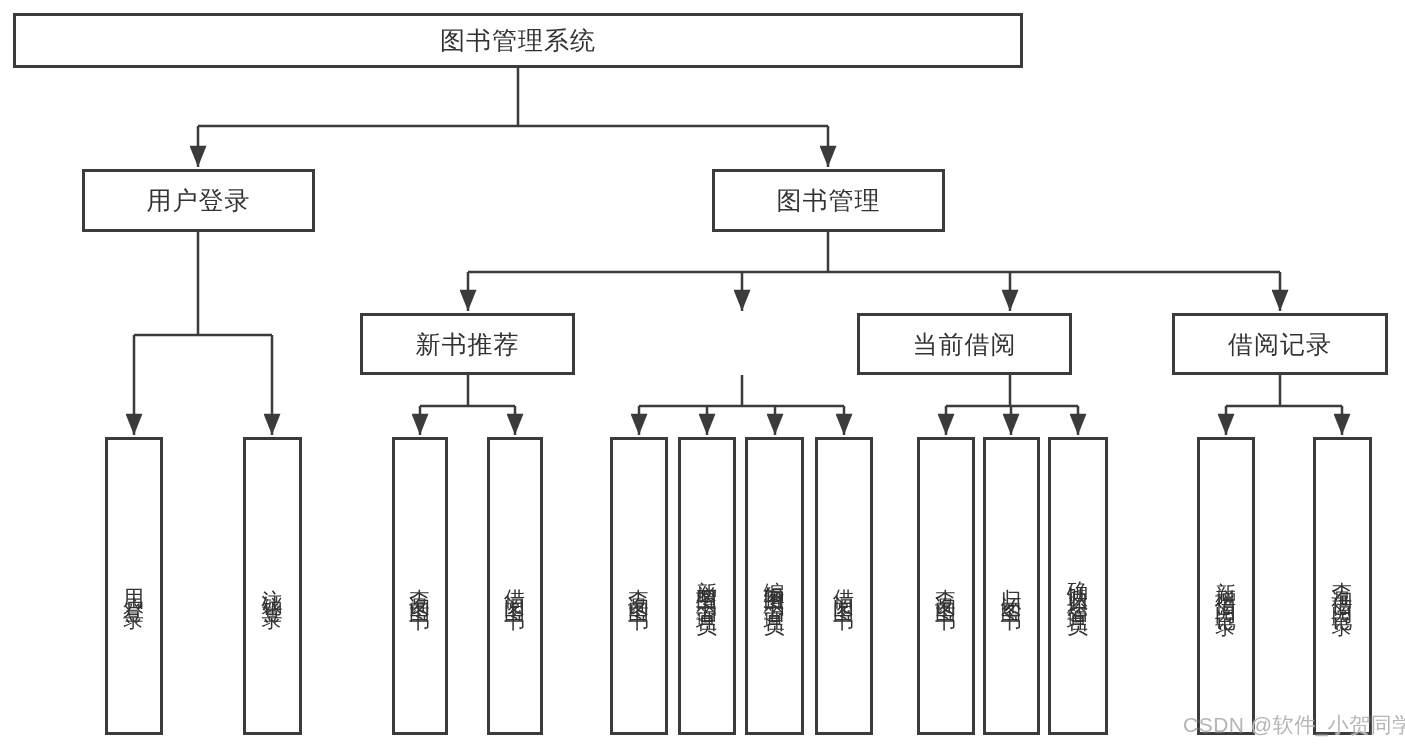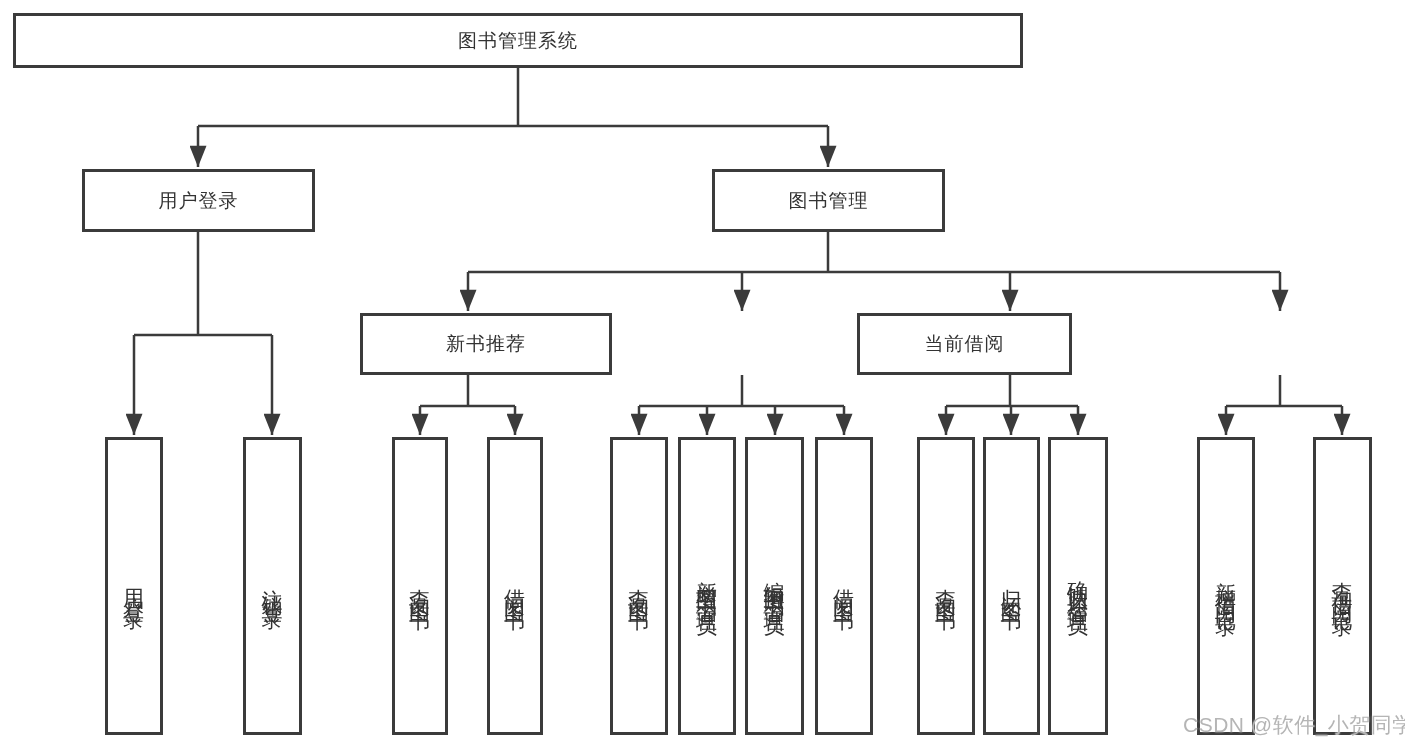--- a/index.html
+++ b/index.html
@@ -5,21 +5,21 @@
   html,body{margin:0;padding:0;background:#fff;}
   #canvas{
     position:relative;width:1405px;height:747px;background:#ffffff;overflow:hidden;
     font-family:"Liberation Sans","DejaVu Sans",sans-serif;color:#333333;
   }
   #wires{position:absolute;left:0;top:0;z-index:1;}
   .box{
     position:absolute;background:#ffffff;border:3px solid #3b3b3b;box-sizing:border-box;
     display:flex;align-items:center;justify-content:center;z-index:2;
   }
-  .hlabel{font-size:19px;letter-spacing:1px;white-space:nowrap;}
+  .hlabel{font-size:25px;letter-spacing:1px;white-space:nowrap;}
   .vlabel{
     writing-mode:vertical-rl;text-orientation:mixed;
     font-size:21px;letter-spacing:7px;line-height:1;white-space:nowrap;
   }
   .leaf .vlabel{letter-spacing:7px;}
   .leaf-long .vlabel{letter-spacing:5px;}
   #watermark{
     position:absolute;left:1183px;top:711px;z-index:10;
     font-size:21px;color:#b5b5b5;letter-spacing:0.5px;white-space:nowrap;
     text-shadow:0 0 2px #ffffff;
@@ -70,25 +70,28 @@
     <span class="hlabel">图书管理系统</span>
   </div>
 
   <div class="box" style="left:82px;top:169px;width:233px;height:63px;">
     <span class="hlabel">用户登录</span>
   </div>
   <div class="box" style="left:712px;top:169px;width:233px;height:63px;">
     <span class="hlabel">图书管理</span>
   </div>
 
-  <div class="box" style="left:360px;top:313px;width:252px;height:62px;">
+  <div class="box" style="left:360px;top:313px;width:215px;height:62px;">
     <span class="hlabel">新书推荐</span>
   </div>
   <div class="box" style="left:857px;top:313px;width:215px;height:62px;">
     <span class="hlabel">当前借阅</span>
+  </div>
+  <div class="box" style="left:1172px;top:313px;width:216px;height:62px;">
+    <span class="hlabel">借阅记录</span>
   </div>
 
   <div class="box leaf" style="left:105px;top:437px;width:58px;height:298px;">
     <span class="vlabel">用户登录</span>
   </div>
   <div class="box leaf" style="left:243px;top:437px;width:59px;height:298px;">
     <span class="vlabel">注销登录</span>
   </div>
 
   <div class="box leaf" style="left:392px;top:437px;width:56px;height:298px;">

